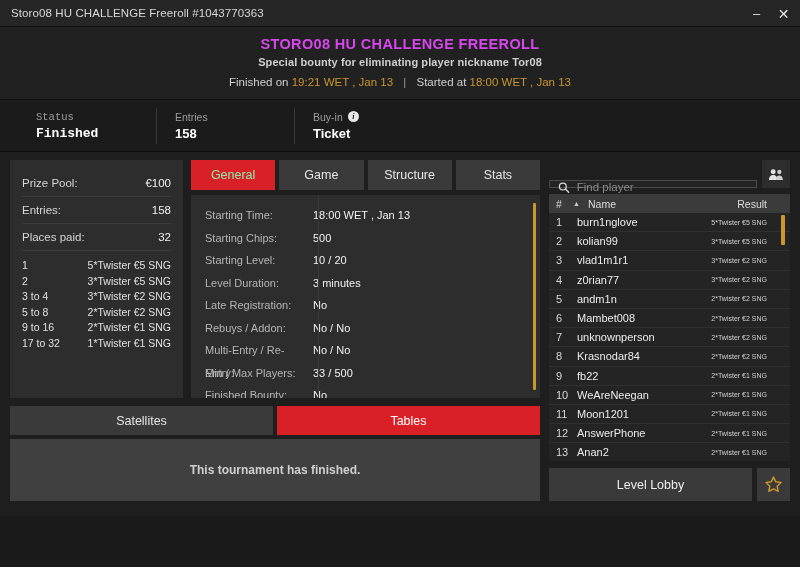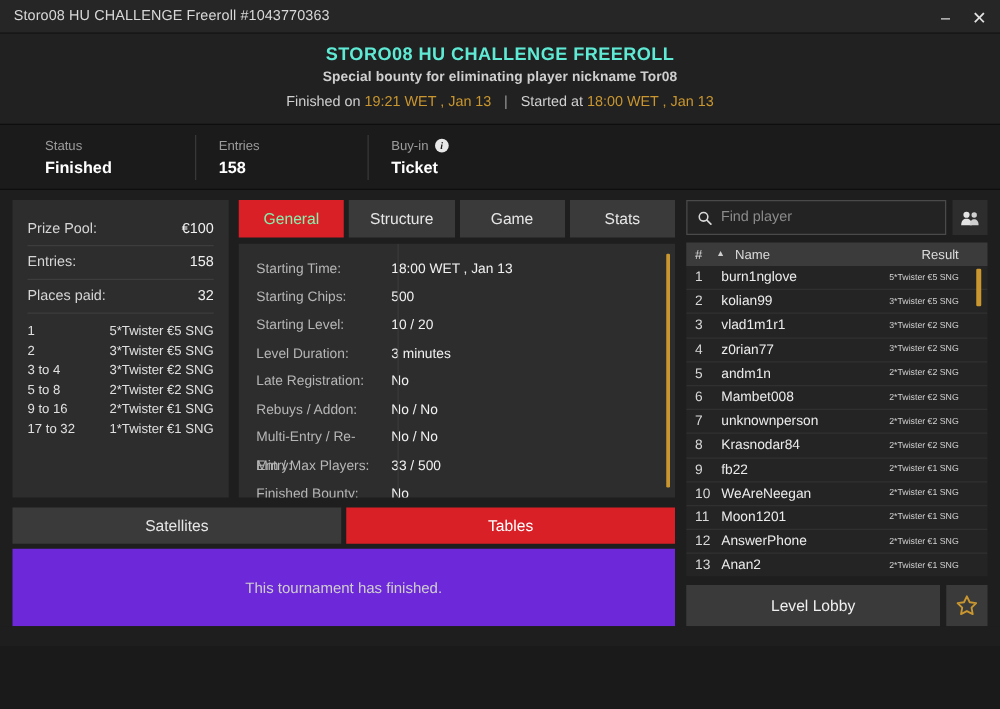--- a/index.html
+++ b/index.html
@@ -37,21 +37,21 @@
   .win-btn.close { font-size: 14px; padding-right: 4px; }
 
   
   .header {
     background: #212121;
     padding: 9px 0 11px 0;
     text-align: center;
     border-bottom: 1px solid #0e0e0e;
   }
   .h-title {
-    font-size: 14.5px; font-weight: bold; color: #5eead4;
+    font-size: 14.5px; font-weight: bold; color: #d946ef;
     letter-spacing: .35px;
   }
   .h-sub {
     font-size: 11px; font-weight: bold; color: #cfcfcf;
     margin-top: 4px; letter-spacing: .1px;
   }
   .h-times {
     margin-top: 8px; font-size: 11.5px; color: #d0d0d0;
   }
   .h-times .amber { color: #c9962f; }
@@ -76,21 +76,21 @@
     display: flex; align-items: center; gap: 5px;
   }
   .stat-value { font-size: 13px; font-weight: bold; color: #ffffff; }
   .info-dot {
     width: 11px; height: 11px; border-radius: 50%;
     background: #e8e8e8; color: #1b1b1b;
     font-size: 8px; font-weight: bold; font-style: italic;
     display: inline-flex; align-items: center; justify-content: center;
     font-family: "Liberation Serif", serif;
   }
-  .stat.s-status { width: 138px; }
+  .stat.s-status { width: 138px; font-family: Liberation Mono, monospace; }
   .stat.s-prize  { width: 107px; }
   .stat.s-entries{ width: 138px; }
 
   
   .body {
     flex: 1; display: flex; padding: 8px 10px 0 10px; gap: 9px;
     min-height: 0;
   }
   .left-col { width: 530px; display: flex; flex-direction: column; min-height: 0; }
   .upper { display: flex; gap: 8px; height: 238px; }
@@ -148,33 +148,33 @@
   }
 
   
   .st-tabs { display: flex; gap: 4px; margin-top: 8px; height: 29px; min-height: 29px; }
   .st-tab {
     flex: 1; display: flex; align-items: center; justify-content: center;
     font-size: 12.5px; background: #3a3a3a; color: #e6e6e6;
   }
   .st-tab.active { background: #d92027; color: #fff; }
   .tables-area {
-    flex: 1; background: #6d28d9; margin-top: 4px;
-    display: flex; align-items: center; justify-content: center;
-    font-size: 12px; color: #cfcfcf; min-height: 0;
+    flex: 1; background: #404040; margin-top: 4px;
+    display: flex; align-items: center; justify-content: center;
+    font-size: 12px; color: #cfcfcf; min-height: 0; font-weight: bold;
   }
 
   
   .player-col {
     width: 241px; display: flex; flex-direction: column; min-height: 0;
   }
   .search-row { display: flex; gap: 5px; height: 28px; min-height: 28px; }
   .search-box {
     flex: 1; background: #232323; border: 1px solid #4a4a4a;
-    display: flex; align-items: center; padding: 0 8px; gap: 7px;
+    display: flex; align-items: flex-start; padding: 0 8px; gap: 7px; margin-top: 20px;
   }
   .search-input {
     background: transparent; border: none; outline: none;
     color: #e0e0e0; font-size: 11.5px; width: 100%;
     font-family: "Liberation Sans", sans-serif;
   }
   .search-input::placeholder { color: #8b8b8b; }
   .people-btn {
     width: 28px; background: #2d2d2d;
     display: flex; align-items: center; justify-content: center;
@@ -304,22 +304,22 @@
             <div class="payout-row">
               <span class="payout-place">17  to  32</span>
               <span class="payout-prize">1*Twister €1 SNG</span>
             </div>
           </div>
         </div>
 
         <div class="right-upper">
           <div class="tabs">
             <div class="tab active">General</div>
+            <div class="tab">Game</div>
             <div class="tab">Structure</div>
-            <div class="tab">Game</div>
             <div class="tab">Stats</div>
           </div>
           <div class="detail-panel">
             <div class="det-colsplit"></div>
             <div class="detail-inner">
               <div class="det-row">
                 <span class="det-label">Starting Time:</span>
                 <span class="det-val">18:00 WET , Jan 13</span>
               </div>
               <div class="det-row">

